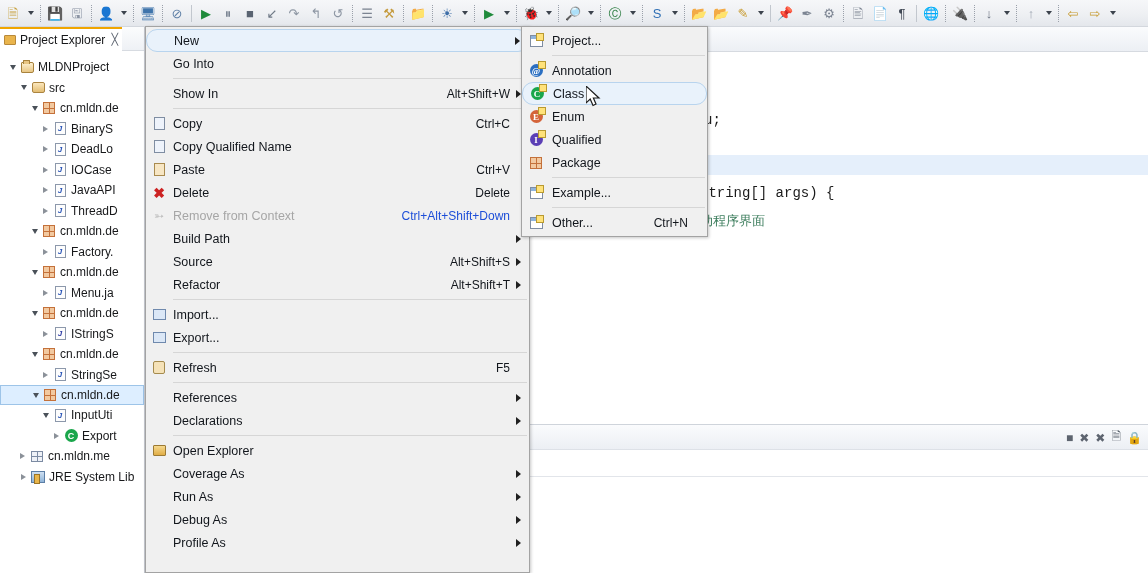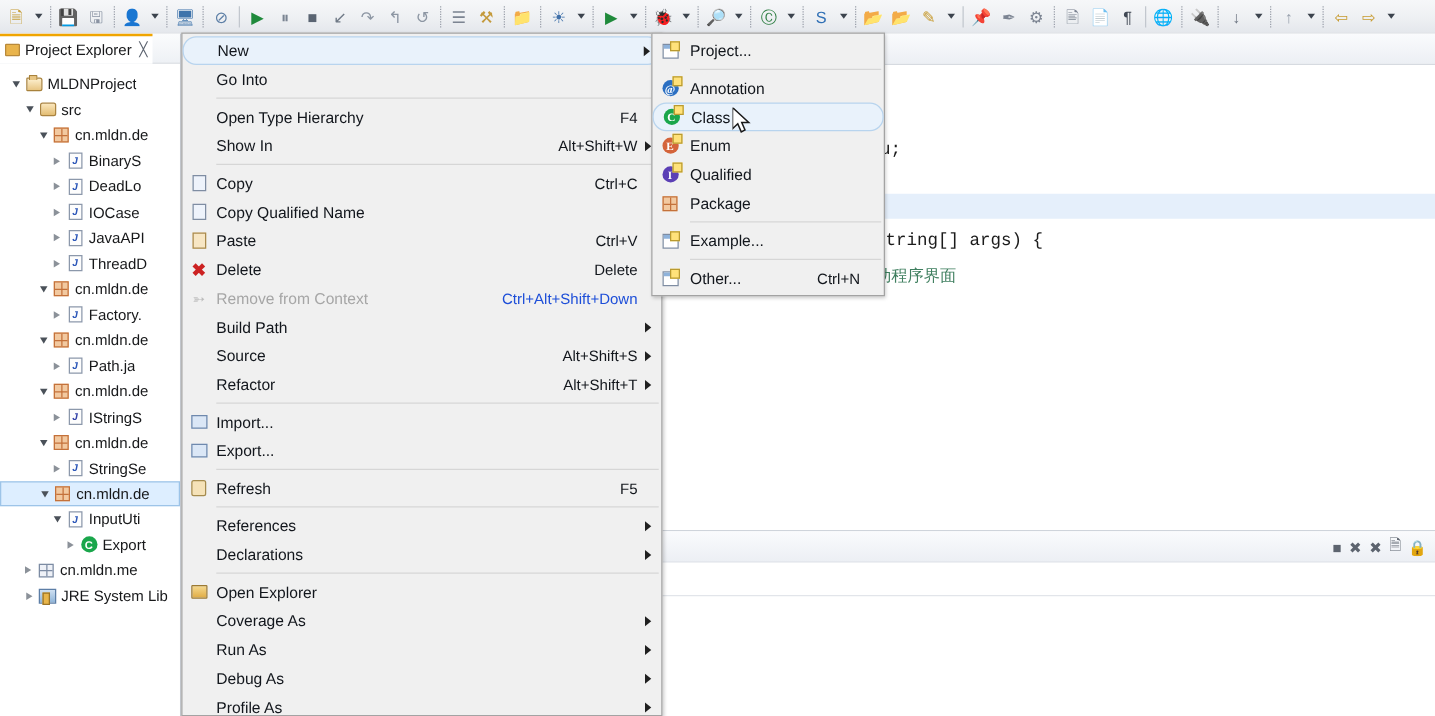--- a/index.html
+++ b/index.html
@@ -453,21 +453,21 @@
           </span>
           <span class="tlabel">cn.mldn.de</span>
         </div>
         <div class="trow" style="padding-left: 39px;">
           <span class="arrow">
             <span class="a-cl"></span>
           </span>
           <span class="tico">
             <span class="ic-java">J</span>
           </span>
-          <span class="tlabel">Path.ja</span>
+          <span class="tlabel">Menu.ja</span>
         </div>
         <div class="trow" style="padding-left: 28px;">
           <span class="arrow">
             <span class="a-op"></span>
           </span>
           <span class="tico">
             <span class="ic-pkg"></span>
           </span>
           <span class="tlabel">cn.mldn.de</span>
         </div>
@@ -608,25 +608,20 @@
         <div class="mi hover">
           <span class="mi-label">New</span>
           <span class="mi-arrow"></span>
         </div>
         <div class="mi">
           <span class="mi-label">Go Into</span>
           <span style="width: 13px; display: inline-block;"></span>
         </div>
         <div class="msep"></div>
         <div class="mi">
-          <span class="mi-label">Open Type Hierarchy</span>
-          <span class="mi-accel">F4</span>
-          <span style="width: 13px; display: inline-block;"></span>
-        </div>
-        <div class="mi">
           <span class="mi-label">Show In</span>
           <span class="mi-accel">Alt+Shift+W</span>
           <span class="mi-arrow"></span>
         </div>
         <div class="msep"></div>
         <div class="mi">
           <span class="mi-icon">
             <span class="sq-doc2"></span>
           </span>
           <span class="mi-label">Copy</span>

